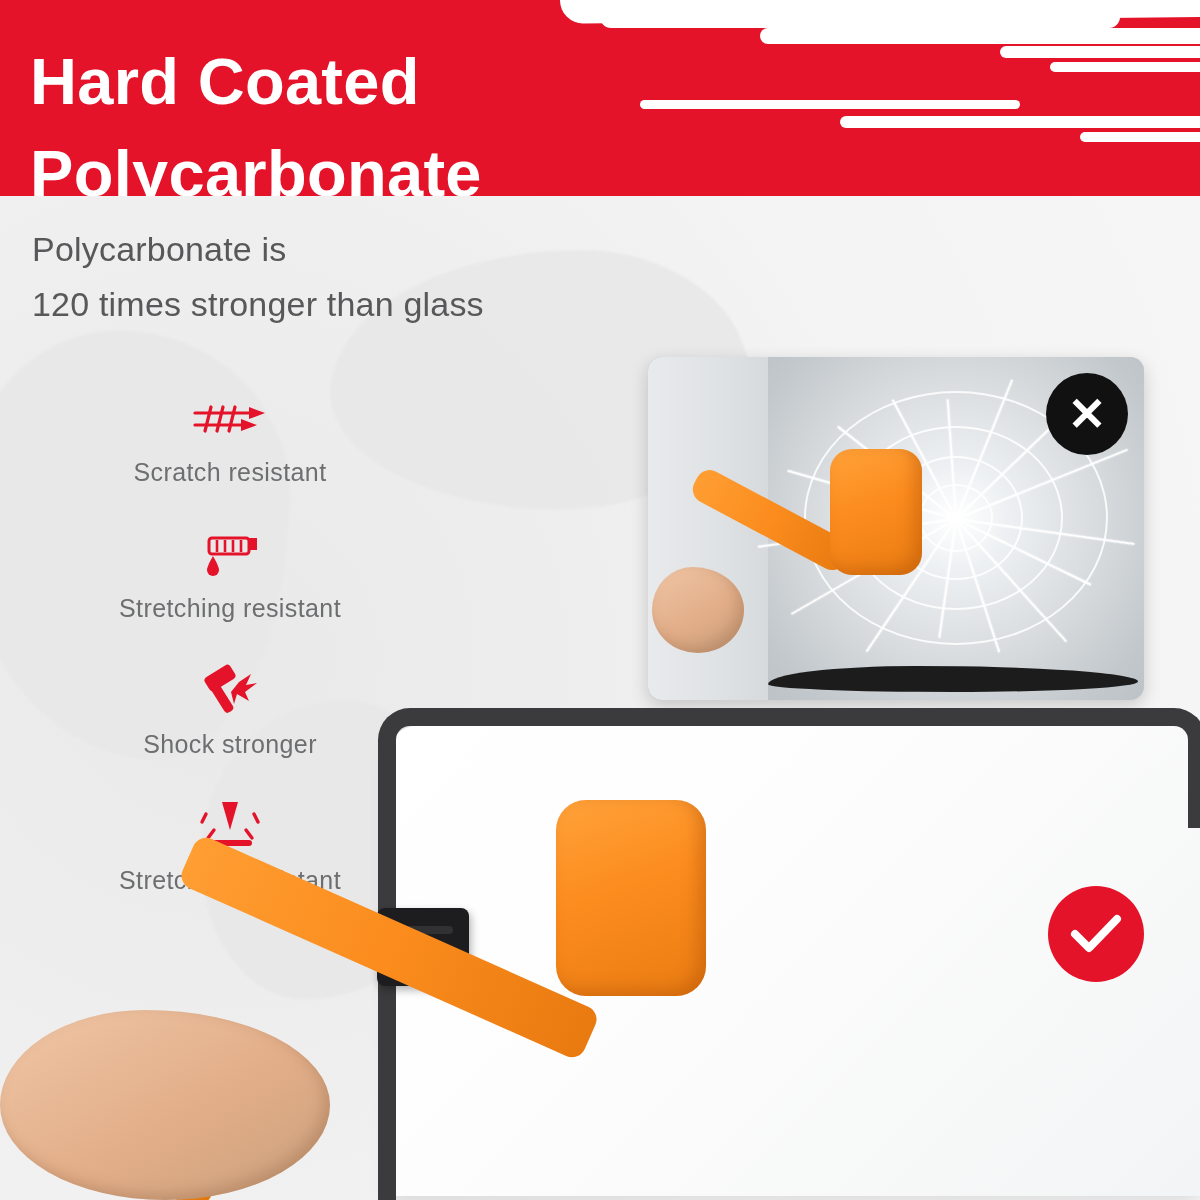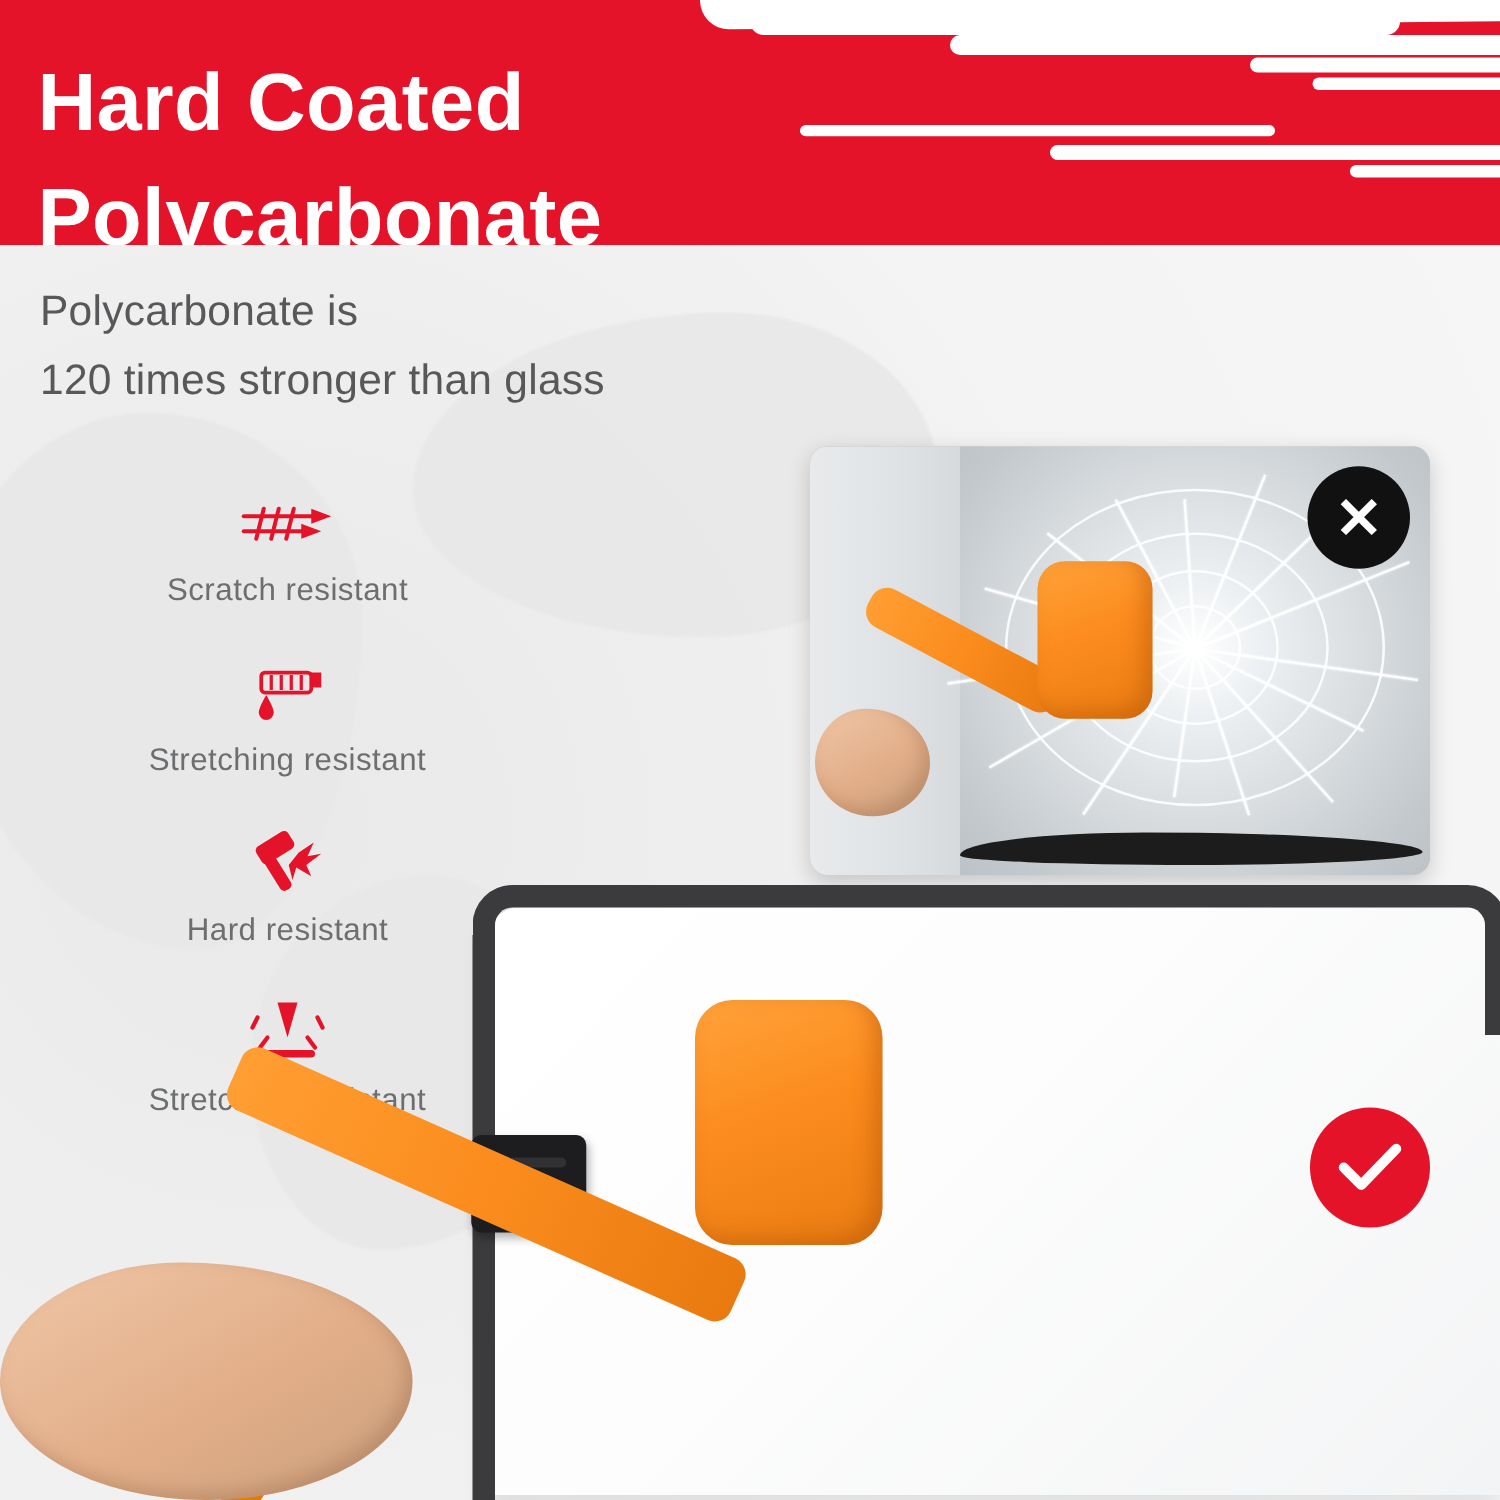--- a/index.html
+++ b/index.html
@@ -273,21 +273,21 @@
     <div class="feature">
       <div class="ficon">
         <svg width="70" height="54" viewBox="0 0 70 54">
           <rect x="10" y="6" width="30" height="16" rx="4" transform="rotate(-32 25 14)" fill="#e4132a"></rect>
           <rect x="22" y="18" width="10" height="32" rx="4" transform="rotate(-32 27 34)" fill="#e4132a"></rect>
           <g fill="#e4132a">
             <path d="M44 18 l12 -8 l-5 11 l11 -2 l-12 9 l4 9 l-12 -7 l-3 10 l-3 -12 z"></path>
           </g>
         </svg>
       </div>
-      <div class="flabel">Hard resistant</div>
+      <div class="flabel">Shock stronger</div>
     </div>
 
     <div class="feature">
       <div class="ficon">
         <svg width="76" height="54" viewBox="0 0 76 54">
           <path d="M30 2 L46 2 L38 30 Z" fill="#e4132a"></path>
           <rect x="16" y="40" width="44" height="6" rx="3" fill="#e4132a"></rect>
           <g stroke="#e4132a" stroke-width="3.4" stroke-linecap="round">
             <line x1="22" y1="30" x2="16" y2="38"></line>
             <line x1="54" y1="30" x2="60" y2="38"></line>

